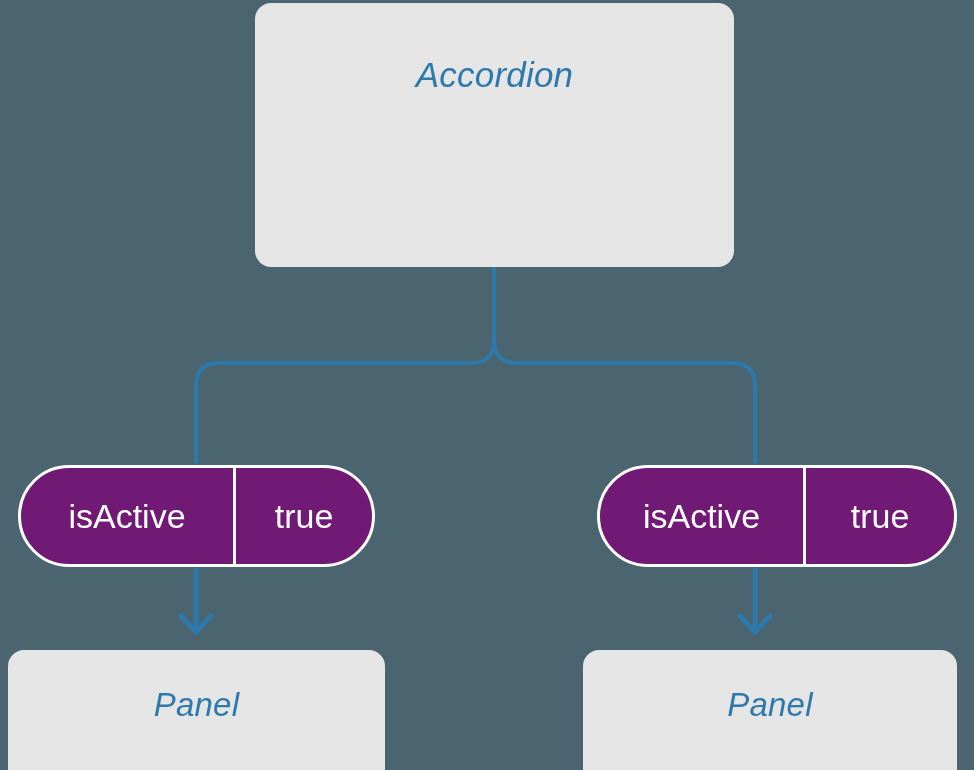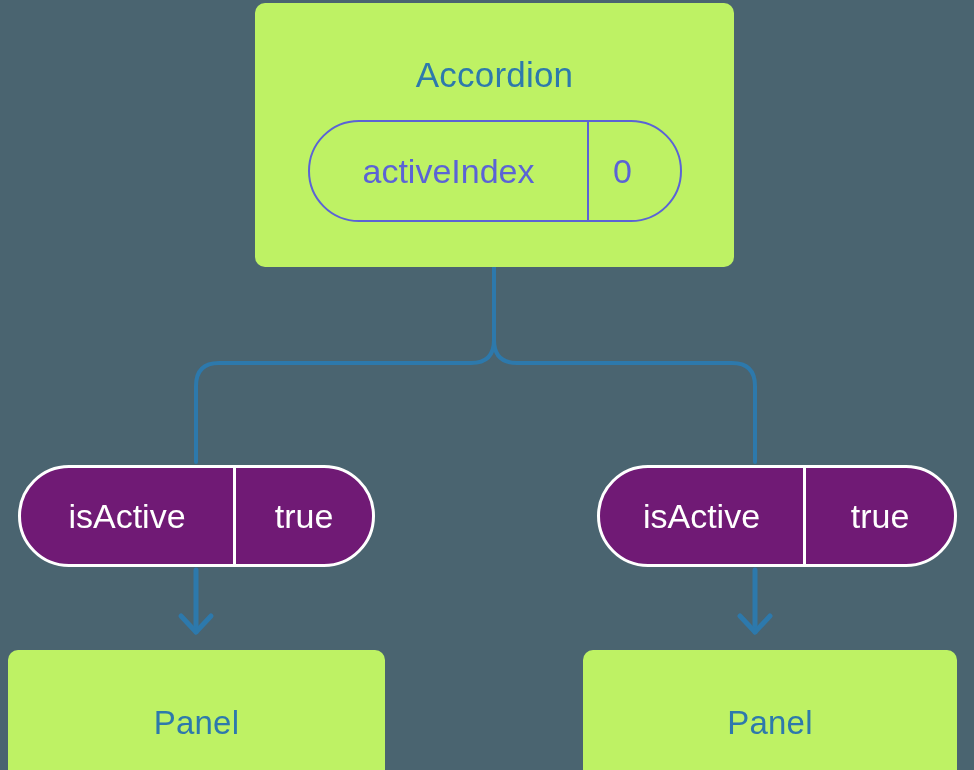--- a/index.html
+++ b/index.html
@@ -27,23 +27,24 @@
     left: 0;
     top: 0;
     width: 974px;
     height: 770px;
     pointer-events: none;
   }
 
   
   .component-card {
     position: absolute;
-    background: #bef264;
-    border-radius: 10px;
-    box-sizing: border-box;
+    background: #e5e5e5;
+    border-radius: 16px;
+    box-sizing: border-box;
+    font-style: italic;
   }
   .card-title {
     text-align: center;
     color: #2d79ac;
     font-size: 35px;
     font-weight: 400;
     letter-spacing: 0.2px;
     line-height: 1;
     white-space: nowrap;
   }
@@ -150,21 +151,21 @@
     height: 135px;
   }
   #panel-right {
     left: 583px;
     top: 650px;
     width: 374px;
     height: 135px;
   }
   #panel-left .card-title,
   #panel-right .card-title {
-    margin-top: 56px;
+    margin-top: 38px;
     font-size: 33px;
   }
 </style>
 </head>
 <body>
 
 <div id="stage">
 
   <svg id="connectors" viewBox="0 0 974 770" width="974" height="770" fill="none" xmlns="http://www.w3.org/2000/svg">
 
@@ -183,24 +184,20 @@
     <line x1="196" y1="570" x2="196" y2="632" stroke="#2d79ac" stroke-width="5" stroke-linecap="round"></line>
     <polyline points="181,616 196,632 211,616" stroke="#2d79ac" stroke-width="5" stroke-linecap="round" stroke-linejoin="round"></polyline>
 
     <line x1="755" y1="570" x2="755" y2="632" stroke="#2d79ac" stroke-width="5" stroke-linecap="round"></line>
     <polyline points="740,616 755,632 770,616" stroke="#2d79ac" stroke-width="5" stroke-linecap="round" stroke-linejoin="round"></polyline>
   </svg>
 
   <div id="accordion-card" class="component-card">
     <div class="card-title">Accordion</div>
 
-    <div class="state-pill-outline">
-      <div class="pill-key">activeIndex</div>
-      <div class="pill-value">0</div>
-    </div>
   </div>
 
   <div id="pill-left" class="state-pill-filled">
     <div class="pill-key">isActive</div>
     <div class="pill-value">true</div>
   </div>
 
   <div id="pill-right" class="state-pill-filled">
     <div class="pill-key">isActive</div>
     <div class="pill-value">true</div>

